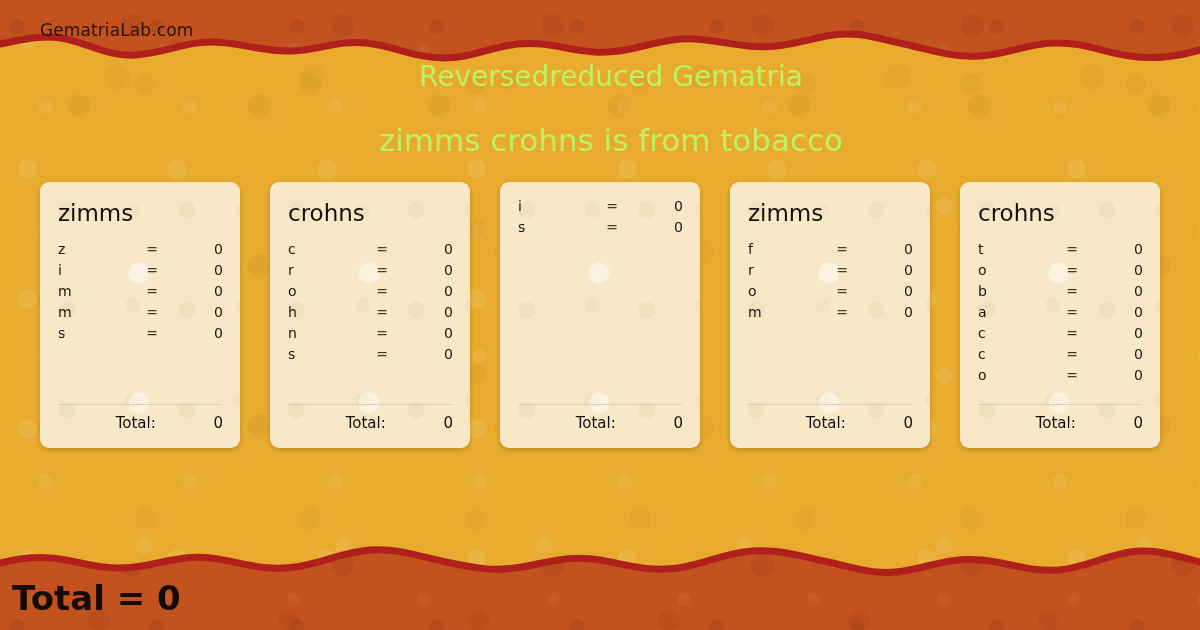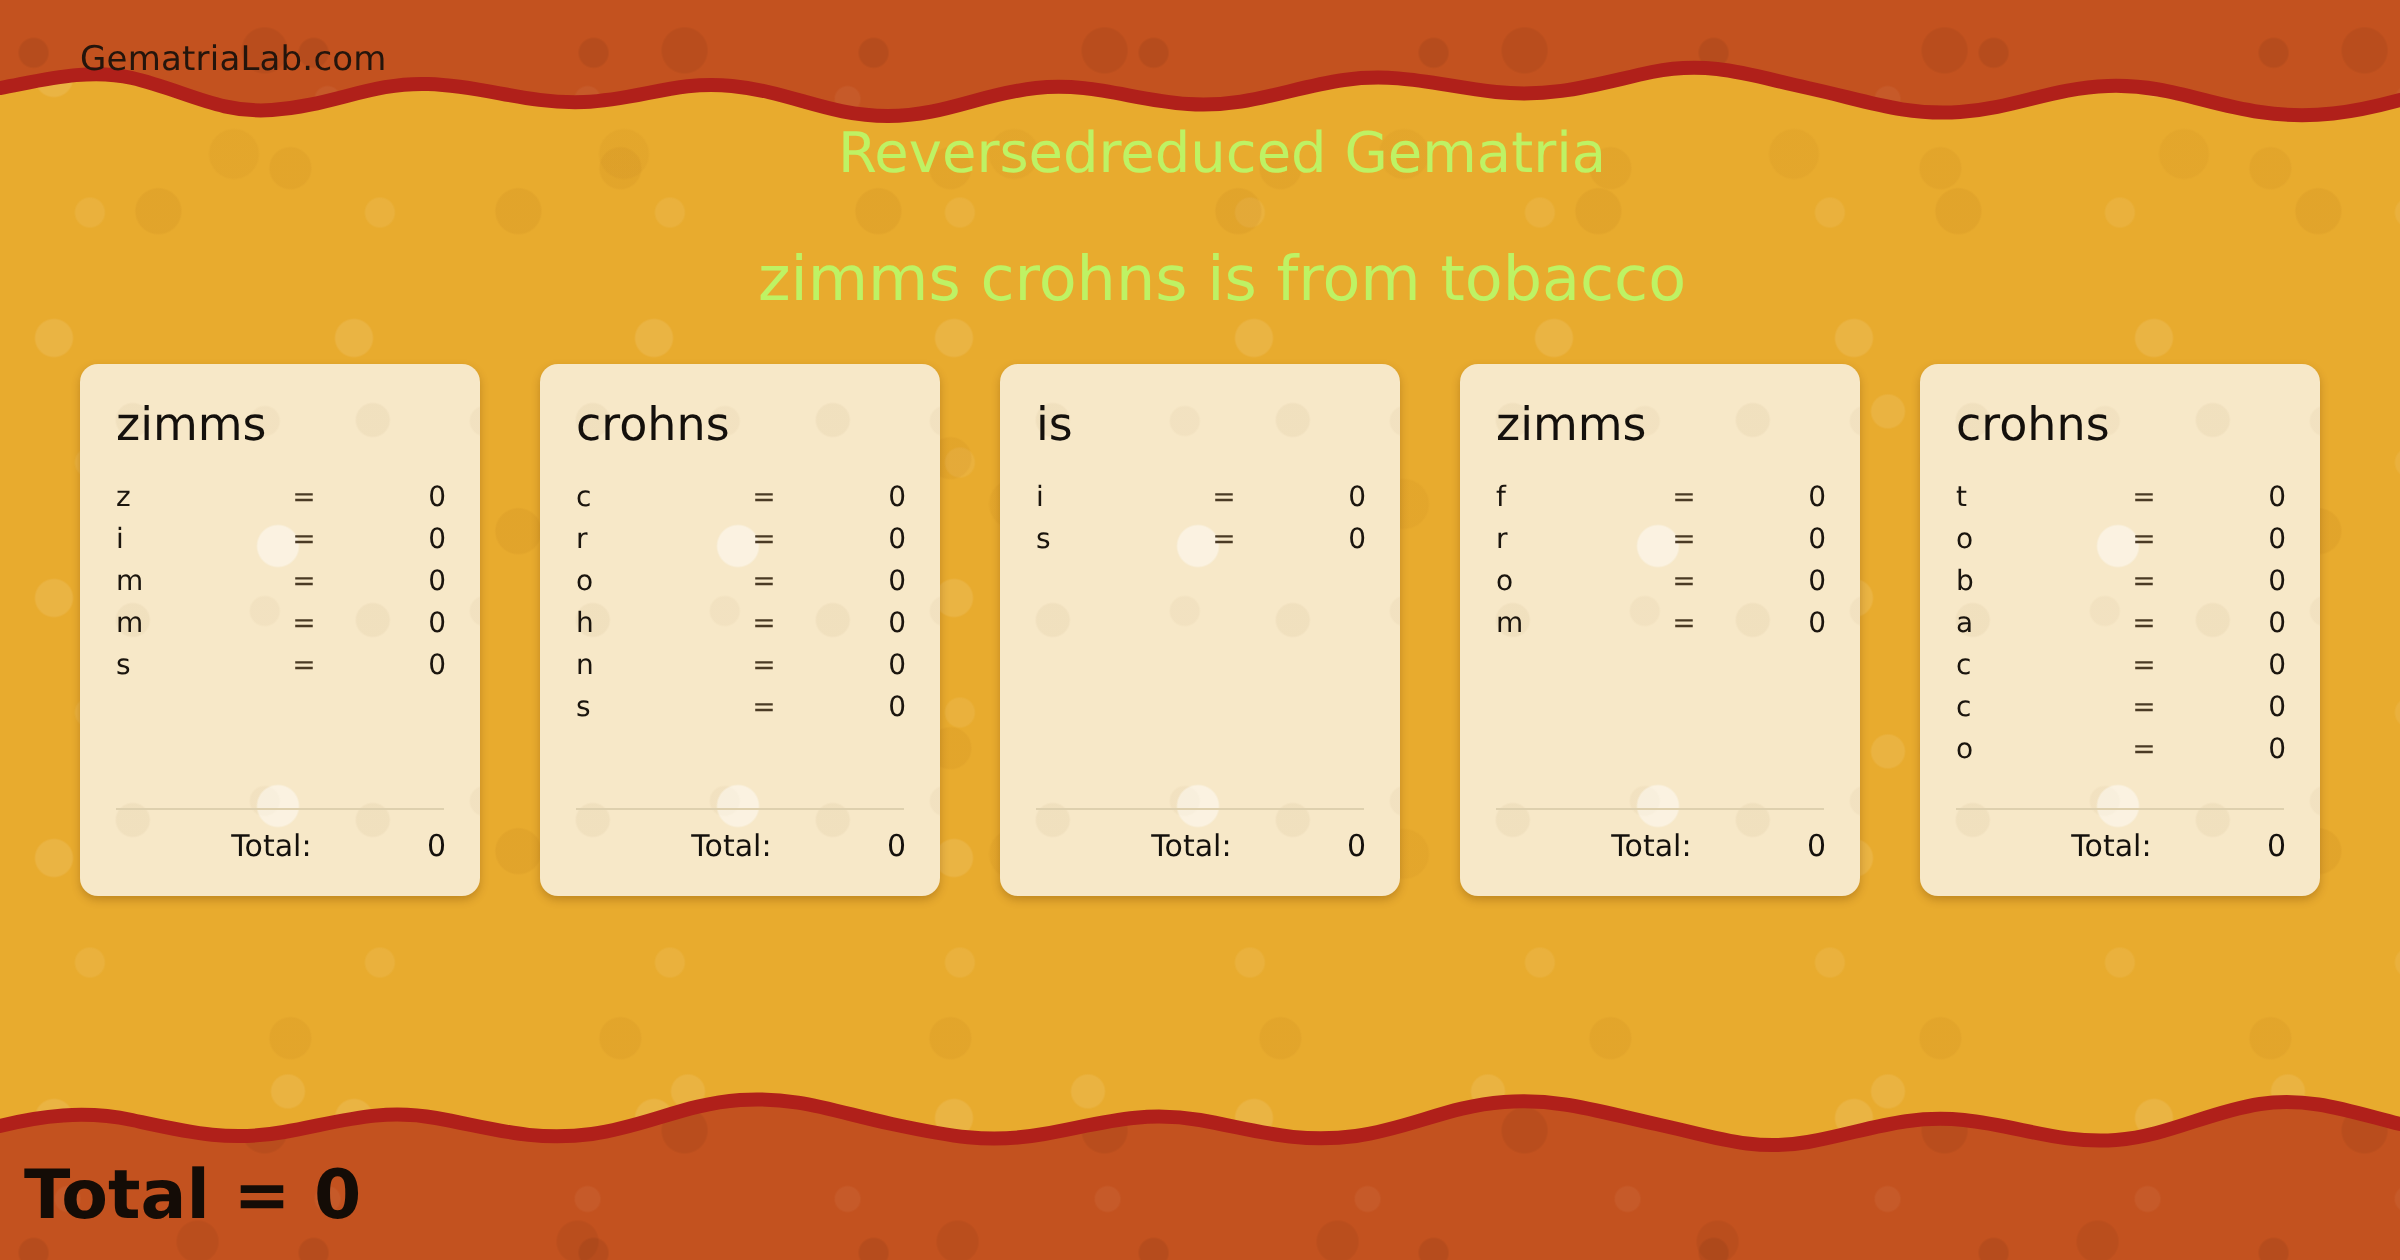--- a/index.html
+++ b/index.html
@@ -315,21 +315,20 @@
               <span class="val">0</span>
             </div>
           </div>
           <div class="divider"></div>
           <div class="total-row">
             <span class="tlabel">Total:</span>
             <span class="tval">0</span>
           </div>
         </div>
         <div class="card">
-          <div class="card-title">is</div>
           <div class="rows">
             <div class="row">
               <span class="ltr">i</span>
               <span class="eq">=</span>
               <span class="val">0</span>
             </div>
             <div class="row">
               <span class="ltr">s</span>
               <span class="eq">=</span>
               <span class="val">0</span>

